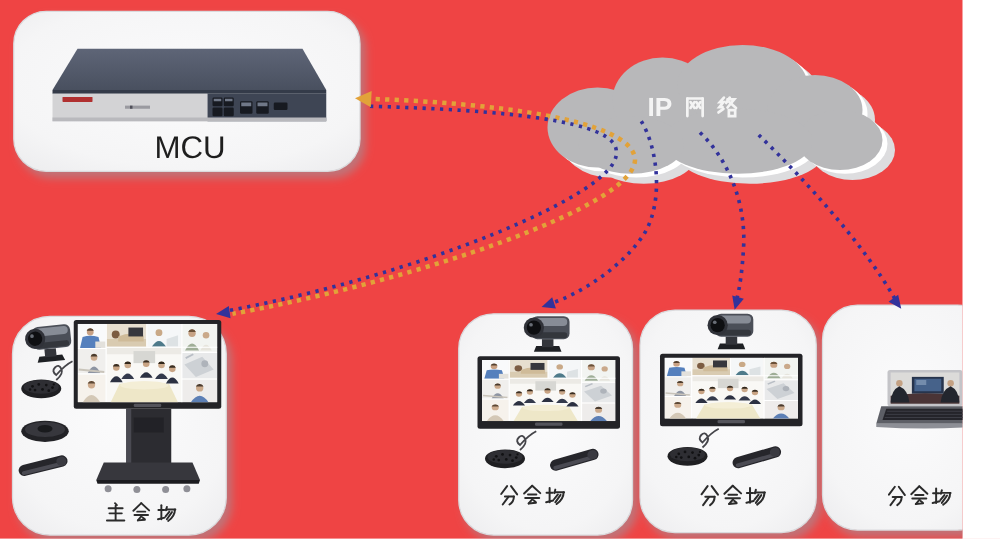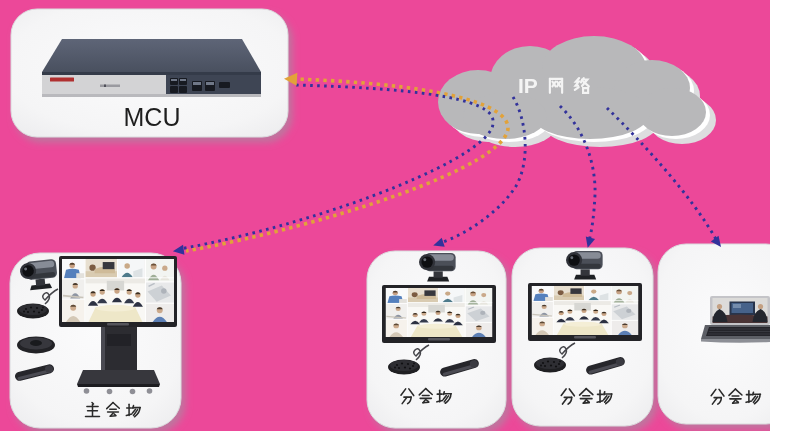--- a/index.html
+++ b/index.html
@@ -1,16 +1,16 @@
 <!DOCTYPE html>
 <html><head>
 <meta charset="utf-8">
 <style>
 html,body{margin:0;padding:0;background:#ffffff;}
-#stage{position:relative;width:770px;height:431px;background:#ec4899;overflow:hidden;
+#stage{position:relative;width:770px;height:431px;background:#ef4444;overflow:hidden;
   font-family:"Liberation Sans", sans-serif;}
 </style>
 </head>
 <body>
 <div id="stage">
 <svg width="800" height="431" viewBox="0 0 800 431">
 <defs>
   <radialGradient id="boxg" cx="50%" cy="45%" r="75%">
     <stop offset="0%" stop-color="#fbfbfc"></stop>
     <stop offset="70%" stop-color="#f5f5f6"></stop>

